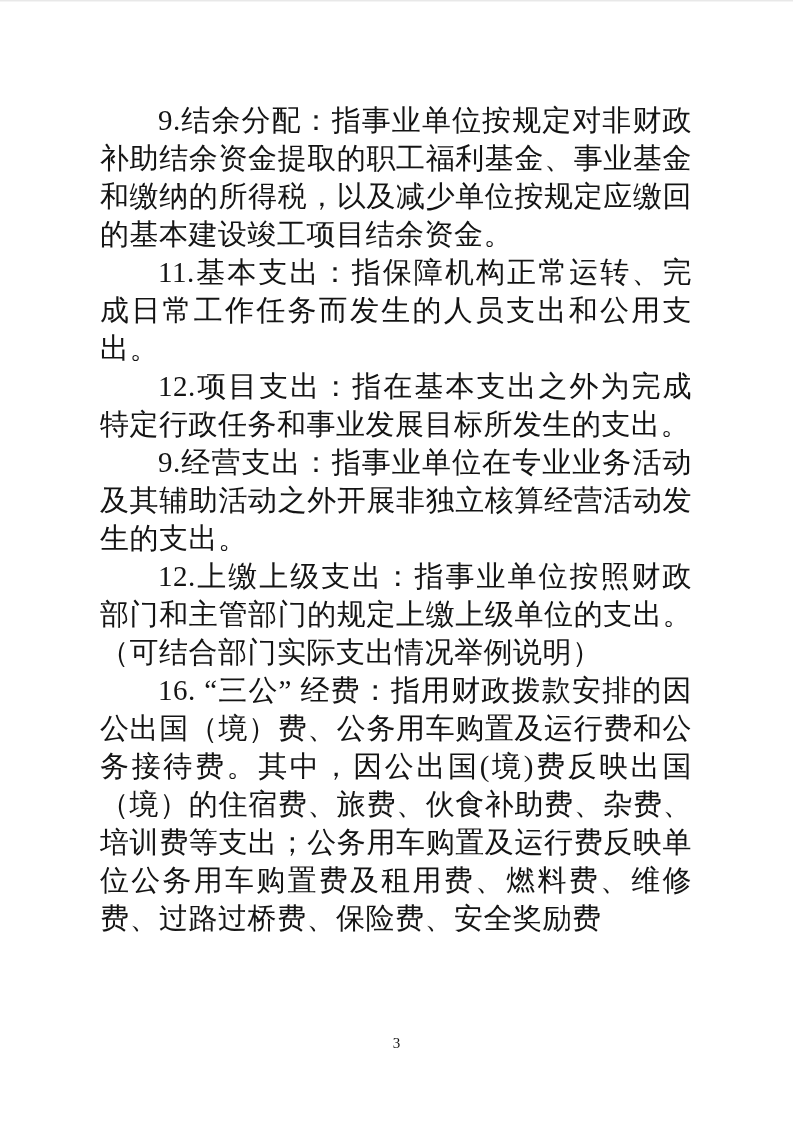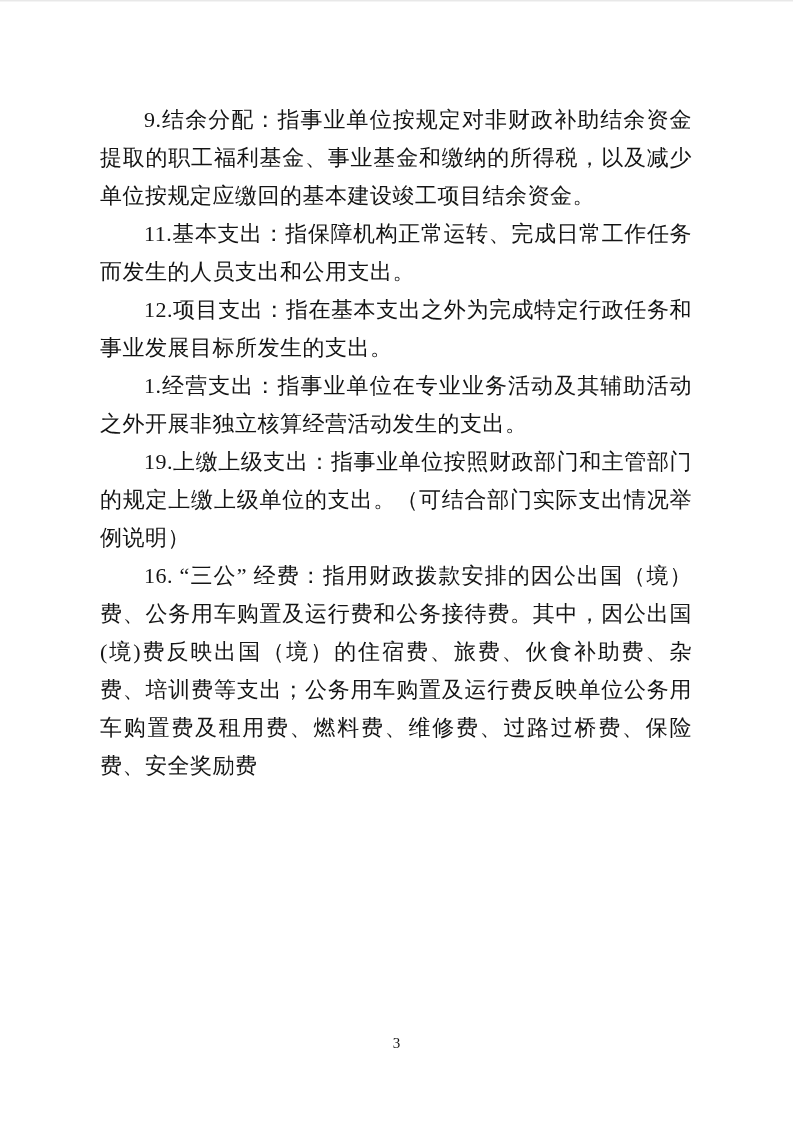--- a/index.html
+++ b/index.html
@@ -24,21 +24,21 @@
   }
   .doc-body {
     position: absolute;
     top: 101px;
     left: 100px;
     width: 592px;
   }
   .doc-body p {
     margin: 0;
     padding: 0;
-    font-size: 22px;
+    font-size: 29px;
     line-height: 38px;
     text-align: justify;
     text-justify: inter-ideograph;
     text-indent: 2em;
     letter-spacing: 0.5px;
     word-break: break-all;
   }
   .page-footer {
     position: absolute;
     top: 1034px;
@@ -54,20 +54,20 @@
 </style>
 </head>
 <body>
 
 <div class="page-top-edge"></div>
 
 <div class="doc-body">
   <p>9.结余分配：指事业单位按规定对非财政补助结余资金提取的职工福利基金、事业基金和缴纳的所得税，以及减少单位按规定应缴回的基本建设竣工项目结余资金。</p>
   <p>11.基本支出：指保障机构正常运转、完成日常工作任务而发生的人员支出和公用支出。</p>
   <p>12.项目支出：指在基本支出之外为完成特定行政任务和事业发展目标所发生的支出。</p>
-  <p>1.经营支出：指事业单位在专业业务活动及其辅助活动之外开展非独立核算经营活动发生的支出。</p>
-  <p>19.上缴上级支出：指事业单位按照财政部门和主管部门的规定上缴上级单位的支出。（可结合部门实际支出情况举例说明）</p>
+  <p>9.经营支出：指事业单位在专业业务活动及其辅助活动之外开展非独立核算经营活动发生的支出。</p>
+  <p>12.上缴上级支出：指事业单位按照财政部门和主管部门的规定上缴上级单位的支出。（可结合部门实际支出情况举例说明）</p>
   <p>16. “三公” 经费：指用财政拨款安排的因公出国（境）费、公务用车购置及运行费和公务接待费。其中，因公出国(境)费反映出国（境）的住宿费、旅费、伙食补助费、杂费、培训费等支出；公务用车购置及运行费反映单位公务用车购置费及租用费、燃料费、维修费、过路过桥费、保险费、安全奖励费</p>
 </div>
 
 <div class="page-footer">
   <span>3</span>
 </div>
 
 </body></html>

